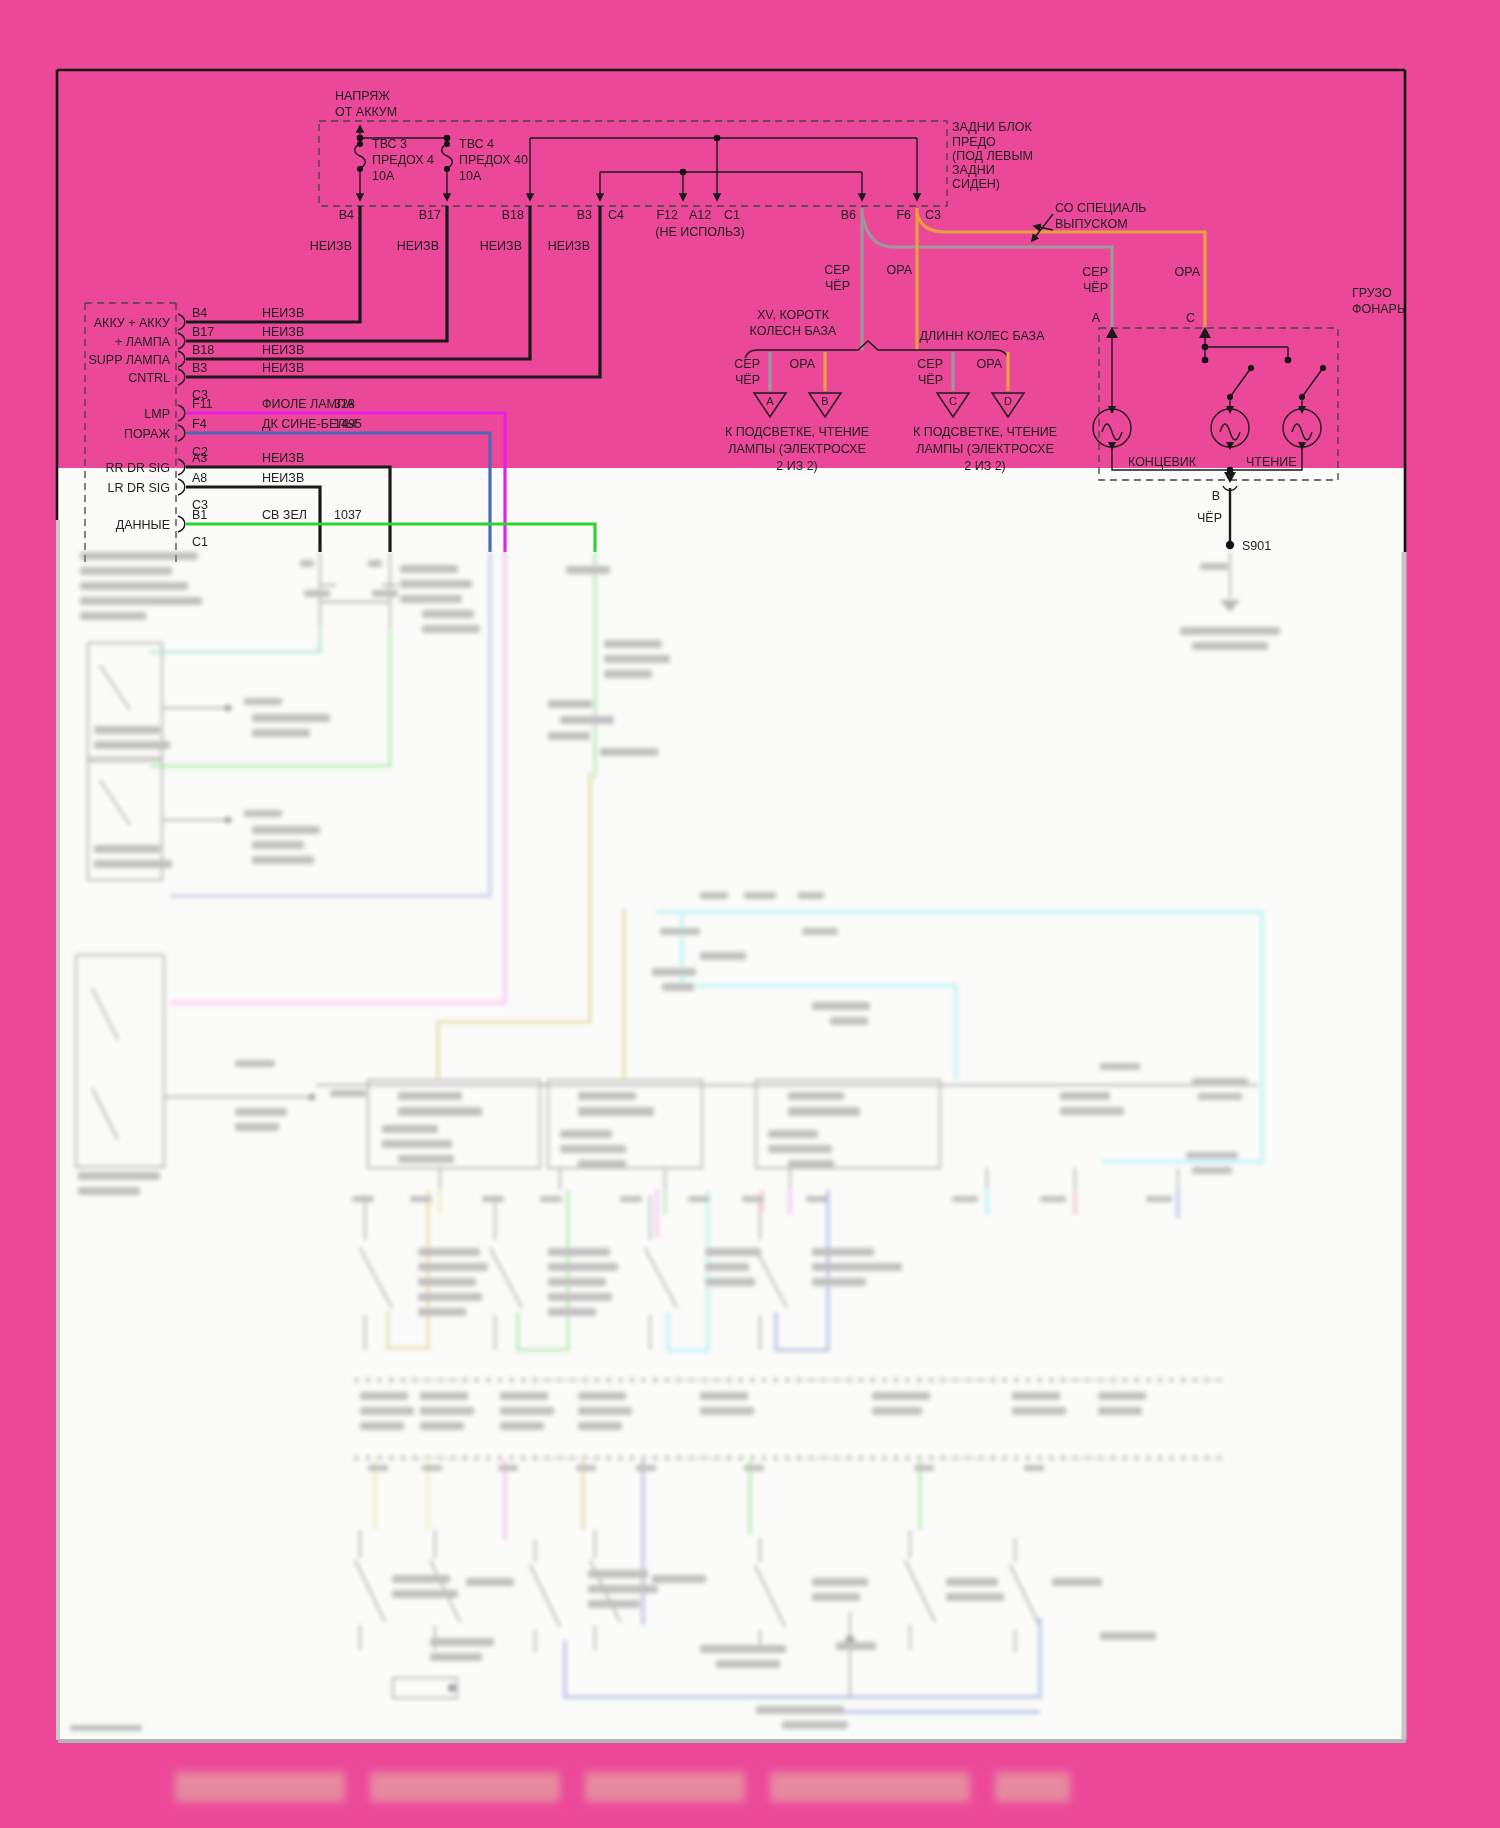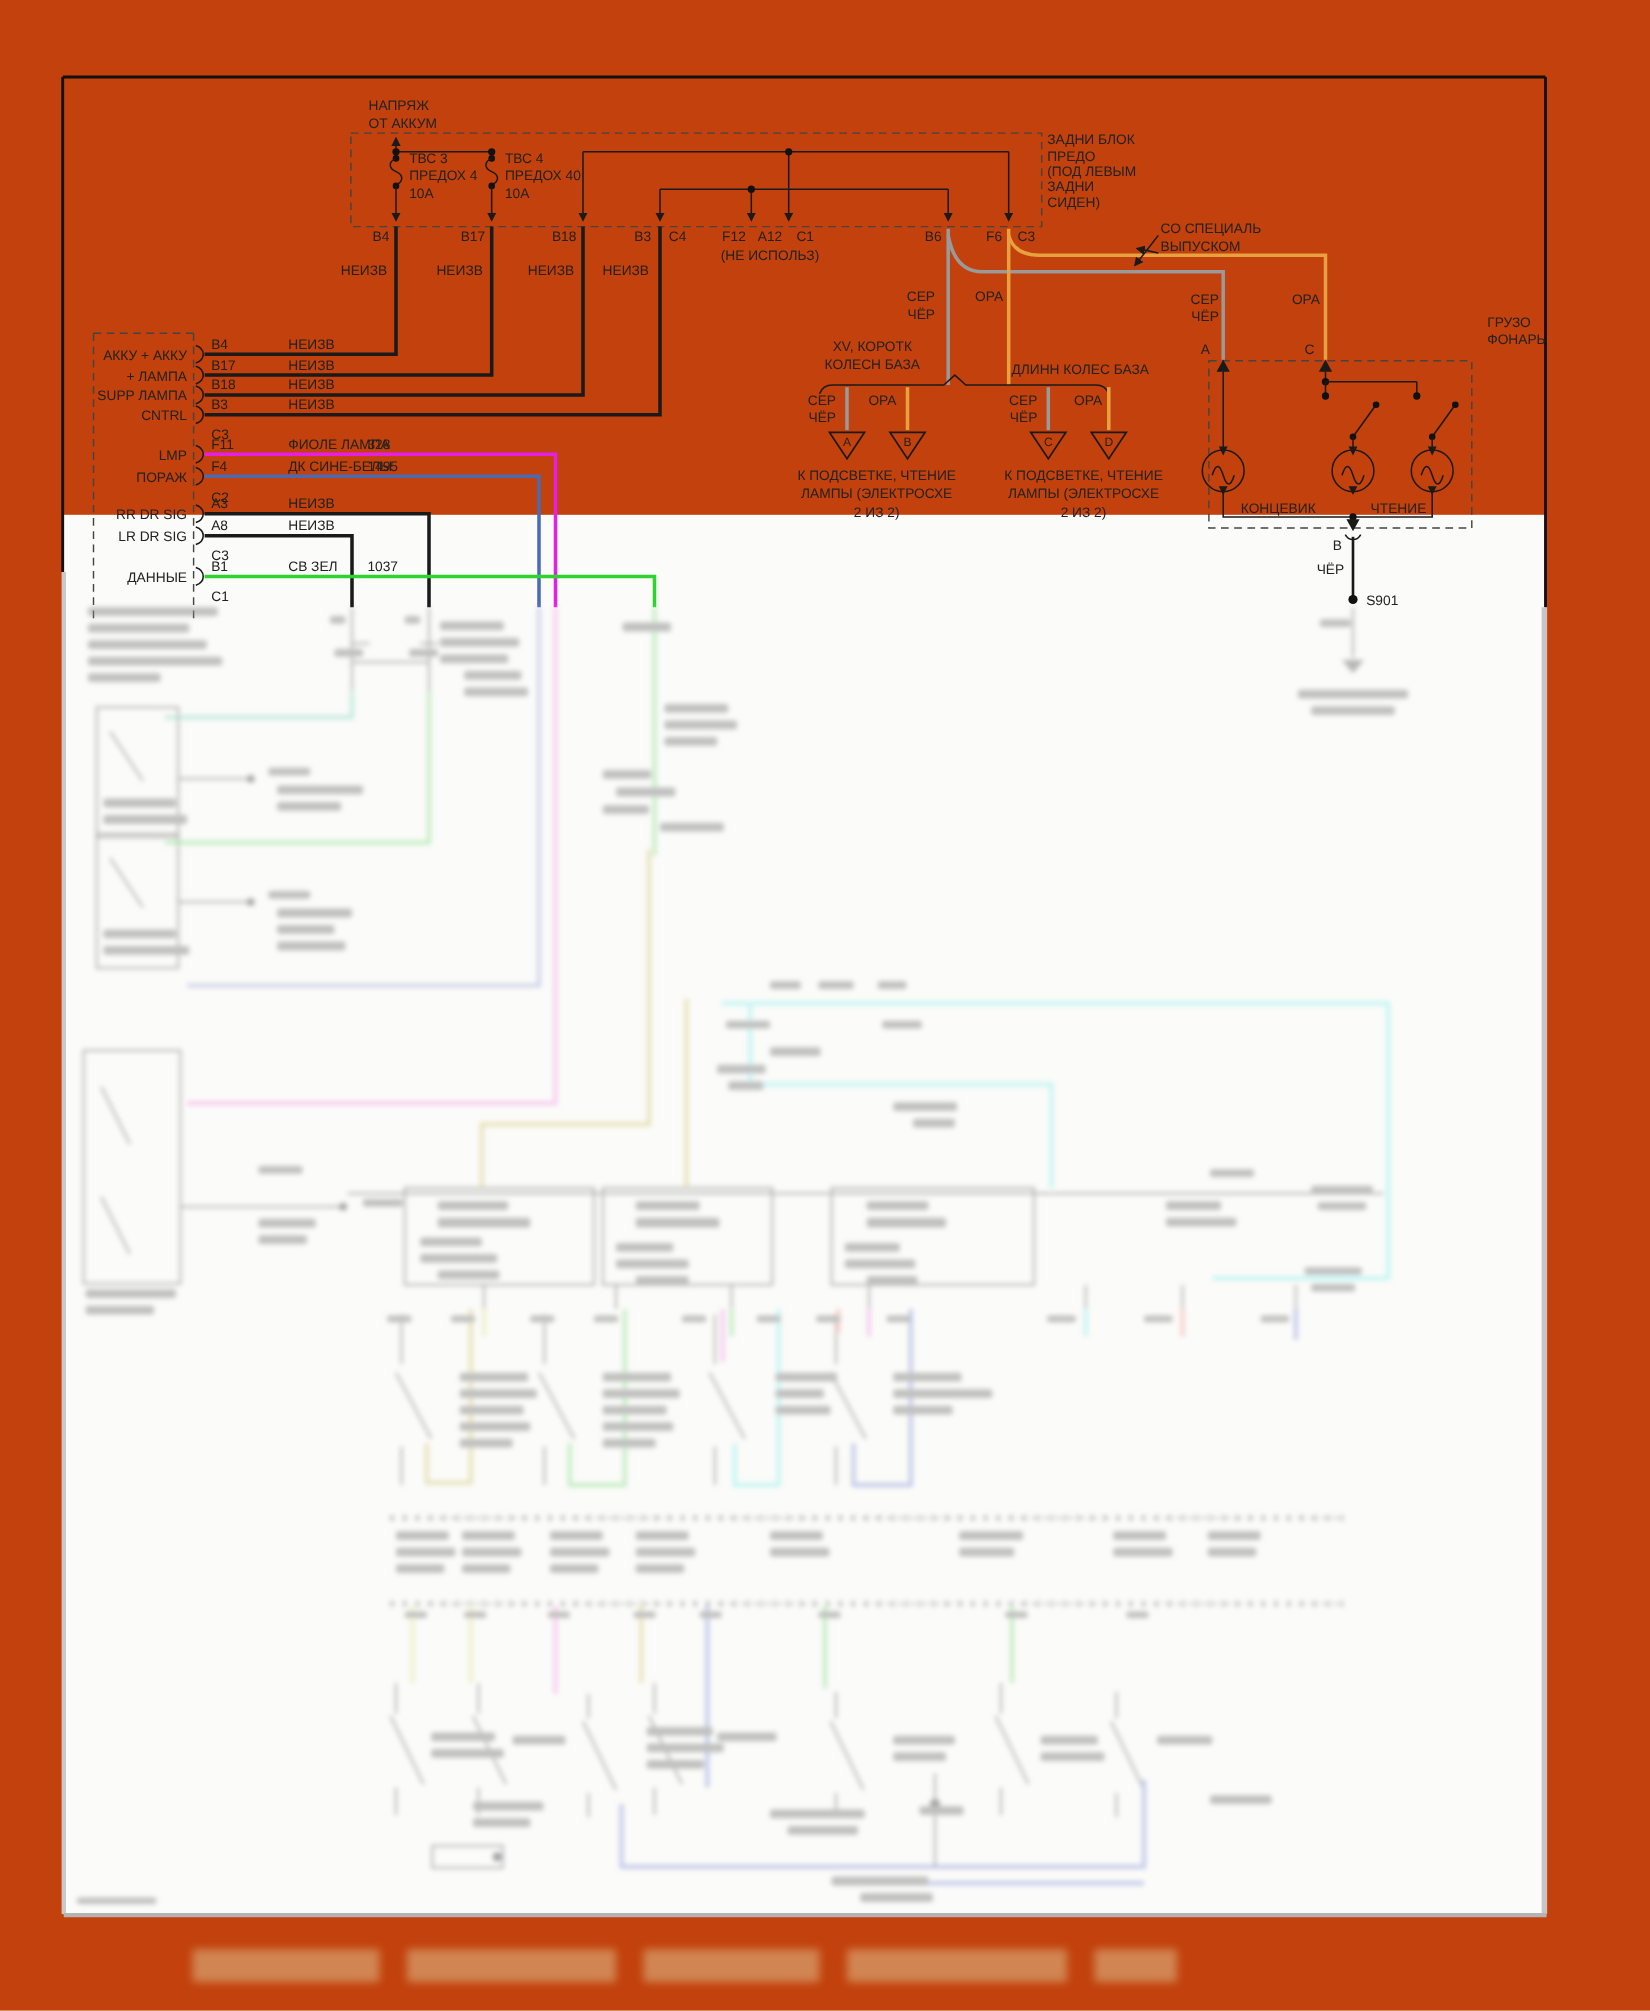--- a/index.html
+++ b/index.html
@@ -1,16 +1,16 @@
 <!DOCTYPE html>
 <html style="--c-orange: #E8A13F; --c-gray_wire: #9A9A9A; --c-magenta: #E520E5; --c-blue: #4A6AB4; --c-green: #2FD32F; --c-teal: #8FDCC8; --c-light_green: #90E090; --c-lavender: #A8B2DC; --c-pink: #F2A0E8; --c-tan: #D6C97E; --c-cyan: #8FF0EE; --c-salmon: #EFA49B; --c-periwinkle: #8C9CD8; --c-pale_yellow: #E4E4A0;"><head>
 <meta charset="utf-8">
 <style>
   html,body{margin:0;padding:0;background:#fff;}
-  .page{position:relative;width:1500px;height:1828px;background:#c2410c;overflow:hidden;
+  .page{position:relative;width:1500px;height:1828px;background:#ec4899;overflow:hidden;
         font-family:"Liberation Sans",sans-serif;}
   svg{position:absolute;left:0;top:0;}
   .lbl{font-family:"Liberation Sans",sans-serif;font-size:12.5px;fill:#222;}
   .lbl-sm{font-family:"Liberation Sans",sans-serif;font-size:11px;fill:#222;}
   .t{stroke:#1a1a1a;stroke-width:1.4;fill:none;}
   .tk{stroke:#1a1a1a;stroke-width:3.2;fill:none;}
   .dash{stroke:#444;stroke-width:1.3;fill:none;stroke-dasharray:7 5;}
   .w{fill:none;stroke-width:3.2;stroke-linecap:butt;}
   .wb{fill:none;stroke-width:3.6;stroke-linecap:butt;}
   .bs{stroke:#6d6d6d;stroke-width:1.8;fill:none;}

